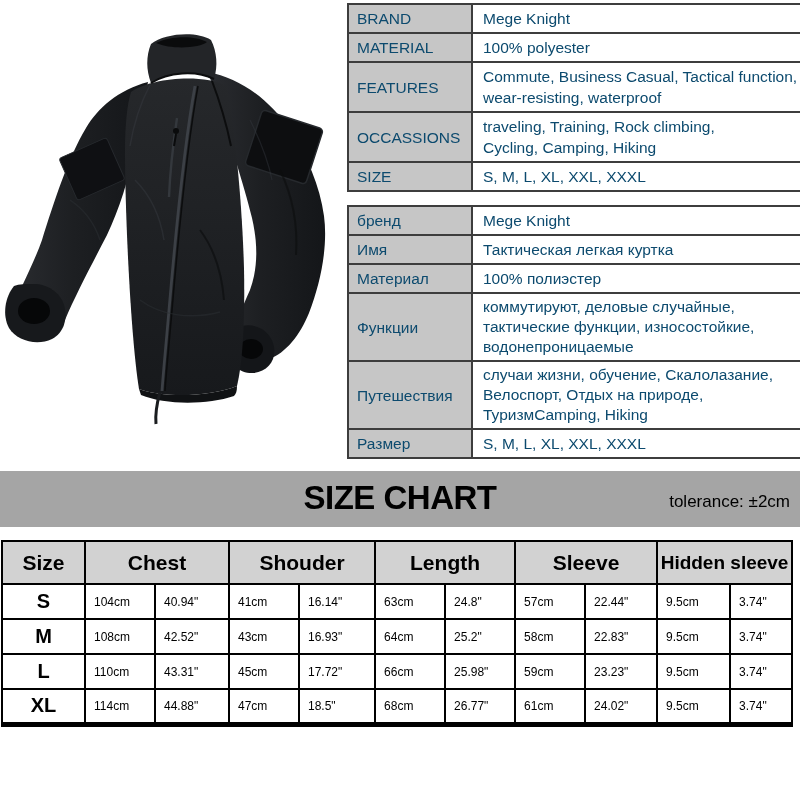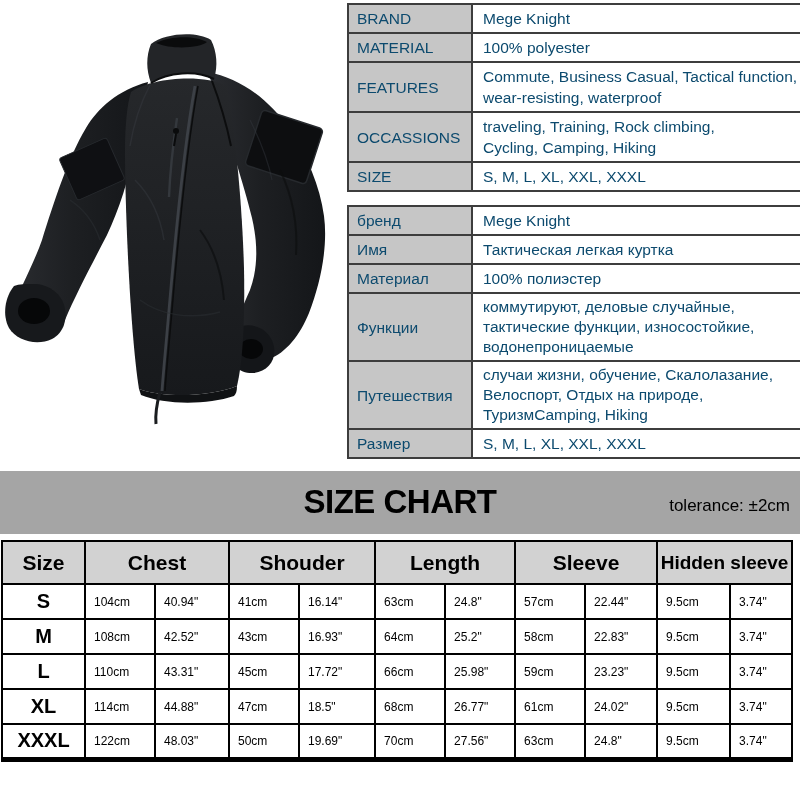--- a/index.html
+++ b/index.html
@@ -24,21 +24,21 @@
   }
   table.info th{
     background:#c6c6c6;width:112px;padding:4px 2px 4px 8px;line-height:19px;
   }
   table.info td{
     background:#ffffff;padding:3px 19px 3px 10px;white-space:pre-line;line-height:20px;
   }
   table.info.en td{line-height:21px;}
 
   
-  .banner{position:absolute;left:0;top:471px;width:800px;height:63px;background:#a5a5a5;}
+  .banner{position:absolute;left:0;top:471px;width:800px;height:56px;background:#a5a5a5;}
   .banner-title{
     position:absolute;left:0;right:0;top:50%;transform:translateY(-52%);
     text-align:center;font-weight:bold;font-size:33px;letter-spacing:-0.5px;color:#000;
   }
   .tolerance{
     position:absolute;right:10px;top:50%;transform:translateY(-34%);
     font-size:17px;color:#000;margin-left:40px;
   }
 
   
@@ -256,29 +256,16 @@
           <td>44.88"</td>
           <td>47cm</td>
           <td>18.5"</td>
           <td>68cm</td>
           <td>26.77"</td>
           <td>61cm</td>
           <td>24.02"</td>
           <td>9.5cm</td>
           <td>3.74"</td>
         </tr>
-        <tr>
-          <th>XXXL</th>
-          <td>122cm</td>
-          <td>48.03"</td>
-          <td>50cm</td>
-          <td>19.69"</td>
-          <td>70cm</td>
-          <td>27.56"</td>
-          <td>63cm</td>
-          <td>24.8"</td>
-          <td>9.5cm</td>
-          <td>3.74"</td>
-        </tr>
       </tbody>
   </table>
 
 </div>
 
 </body></html>

